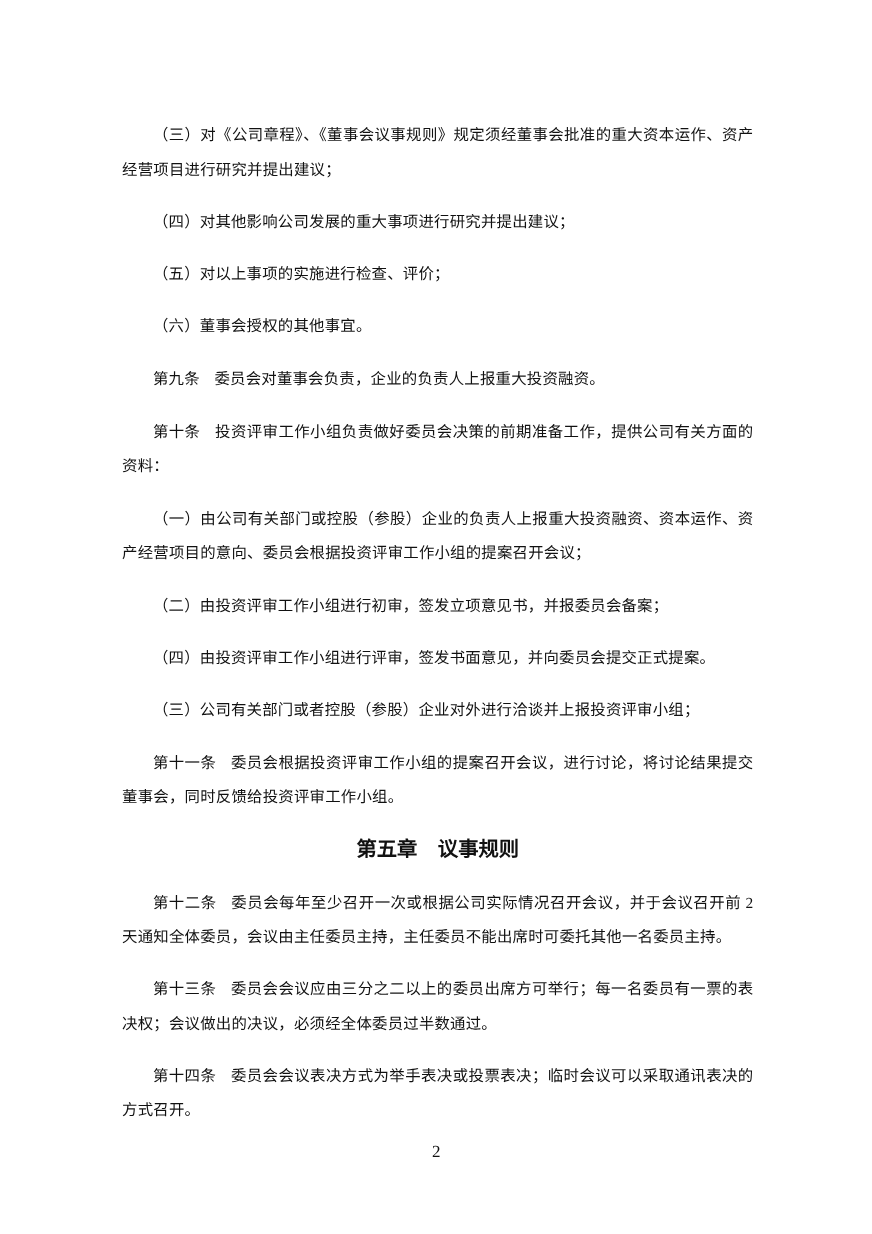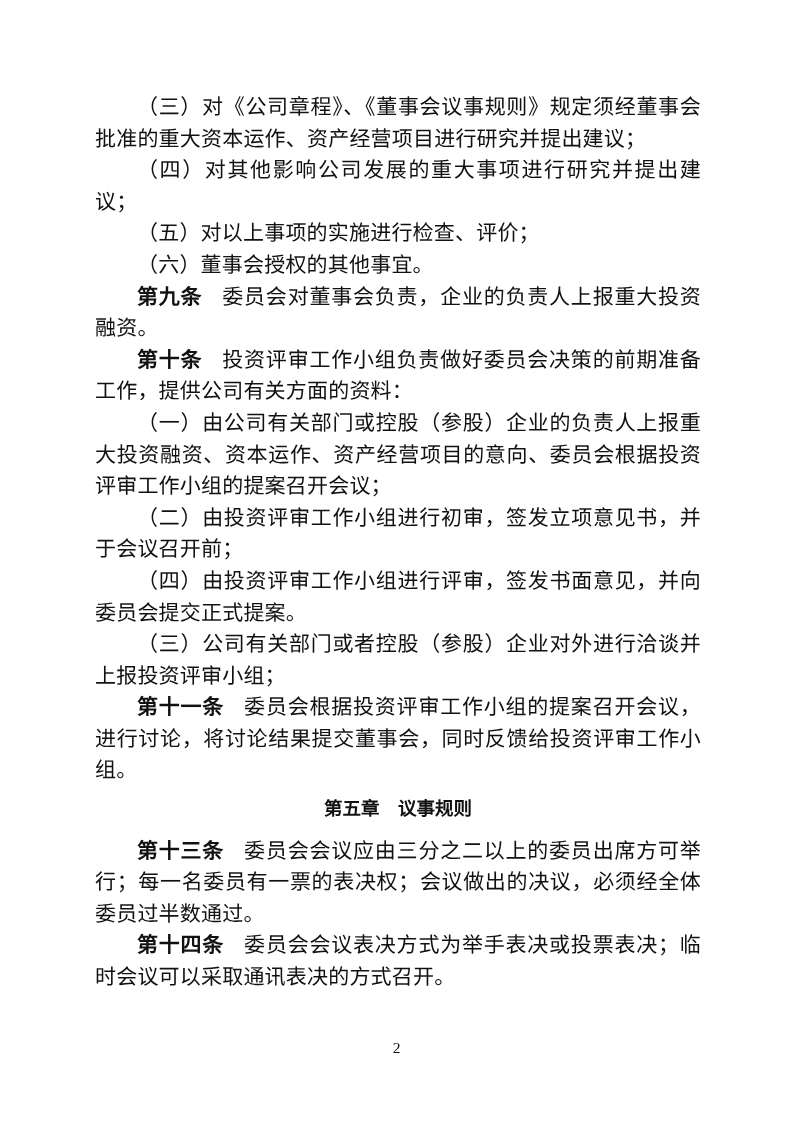--- a/index.html
+++ b/index.html
@@ -16,39 +16,39 @@
     font-family: "Liberation Serif", "DejaVu Serif", serif;
     color: var(--ink, #111111);
   }
   .doc-body {
     position: absolute;
     left: 95px;
     top: 92px;
     width: 606px;
   }
   .para {
-    margin: 0;
+    margin: 16px;
     padding: 0;
-    font-size: 21px;
+    font-size: 14px;
     line-height: 31.6px;
     text-indent: 2em;
     text-align: justify;
     letter-spacing: 0.2px;
   }
   .chapter-heading {
     margin: 7px 0 10px 0;
     padding: 0;
     font-size: 18.5px;
     line-height: 31.6px;
     font-weight: bold;
     text-align: center;
     text-indent: 0;
   }
   .article-label {
-    font-weight: bold;
+    font-weight: normal;
     margin-right: 0.95em;
   }
   .page-number {
     position: absolute;
     top: 1038px;
     left: 0;
     width: 100%;
     text-align: center;
     font-size: 15.5px;
     line-height: 20px;
@@ -59,22 +59,23 @@
 
 <div class="page" style="--ink: #111111; --page-bg: #ffffff;">
   <div class="doc-body">
       <p class="para">（三）对《公司章程》、《董事会议事规则》规定须经董事会批准的重大资本运作、资产经营项目进行研究并提出建议；</p>
       <p class="para">（四）对其他影响公司发展的重大事项进行研究并提出建议；</p>
       <p class="para">（五）对以上事项的实施进行检查、评价；</p>
       <p class="para">（六）董事会授权的其他事宜。</p>
       <p class="para"><span class="article-label">第九条</span><span>委员会对董事会负责，企业的负责人上报重大投资融资。</span></p>
       <p class="para"><span class="article-label">第十条</span><span>投资评审工作小组负责做好委员会决策的前期准备工作，提供公司有关方面的资料：</span></p>
       <p class="para">（一）由公司有关部门或控股（参股）企业的负责人上报重大投资融资、资本运作、资产经营项目的意向、委员会根据投资评审工作小组的提案召开会议；</p>
-      <p class="para">（二）由投资评审工作小组进行初审，签发立项意见书，并于会议召开前；</p>
+      <p class="para">（二）由投资评审工作小组进行初审，签发立项意见书，并报委员会备案；</p>
       <p class="para">（四）由投资评审工作小组进行评审，签发书面意见，并向委员会提交正式提案。</p>
       <p class="para">（三）公司有关部门或者控股（参股）企业对外进行洽谈并上报投资评审小组；</p>
       <p class="para"><span class="article-label">第十一条</span><span>委员会根据投资评审工作小组的提案召开会议，进行讨论，将讨论结果提交董事会，同时反馈给投资评审工作小组。</span></p>
       <h2 class="chapter-heading">第五章　议事规则</h2>
+      <p class="para"><span class="article-label">第十二条</span><span>委员会每年至少召开一次或根据公司实际情况召开会议，并于会议召开前 2 天通知全体委员，会议由主任委员主持，主任委员不能出席时可委托其他一名委员主持。</span></p>
       <p class="para"><span class="article-label">第十三条</span><span>委员会会议应由三分之二以上的委员出席方可举行；每一名委员有一票的表决权；会议做出的决议，必须经全体委员过半数通过。</span></p>
       <p class="para"><span class="article-label">第十四条</span><span>委员会会议表决方式为举手表决或投票表决；临时会议可以采取通讯表决的方式召开。</span></p>
     </div>
   <div class="page-number">2</div>
 </div>
 
 </body></html>

